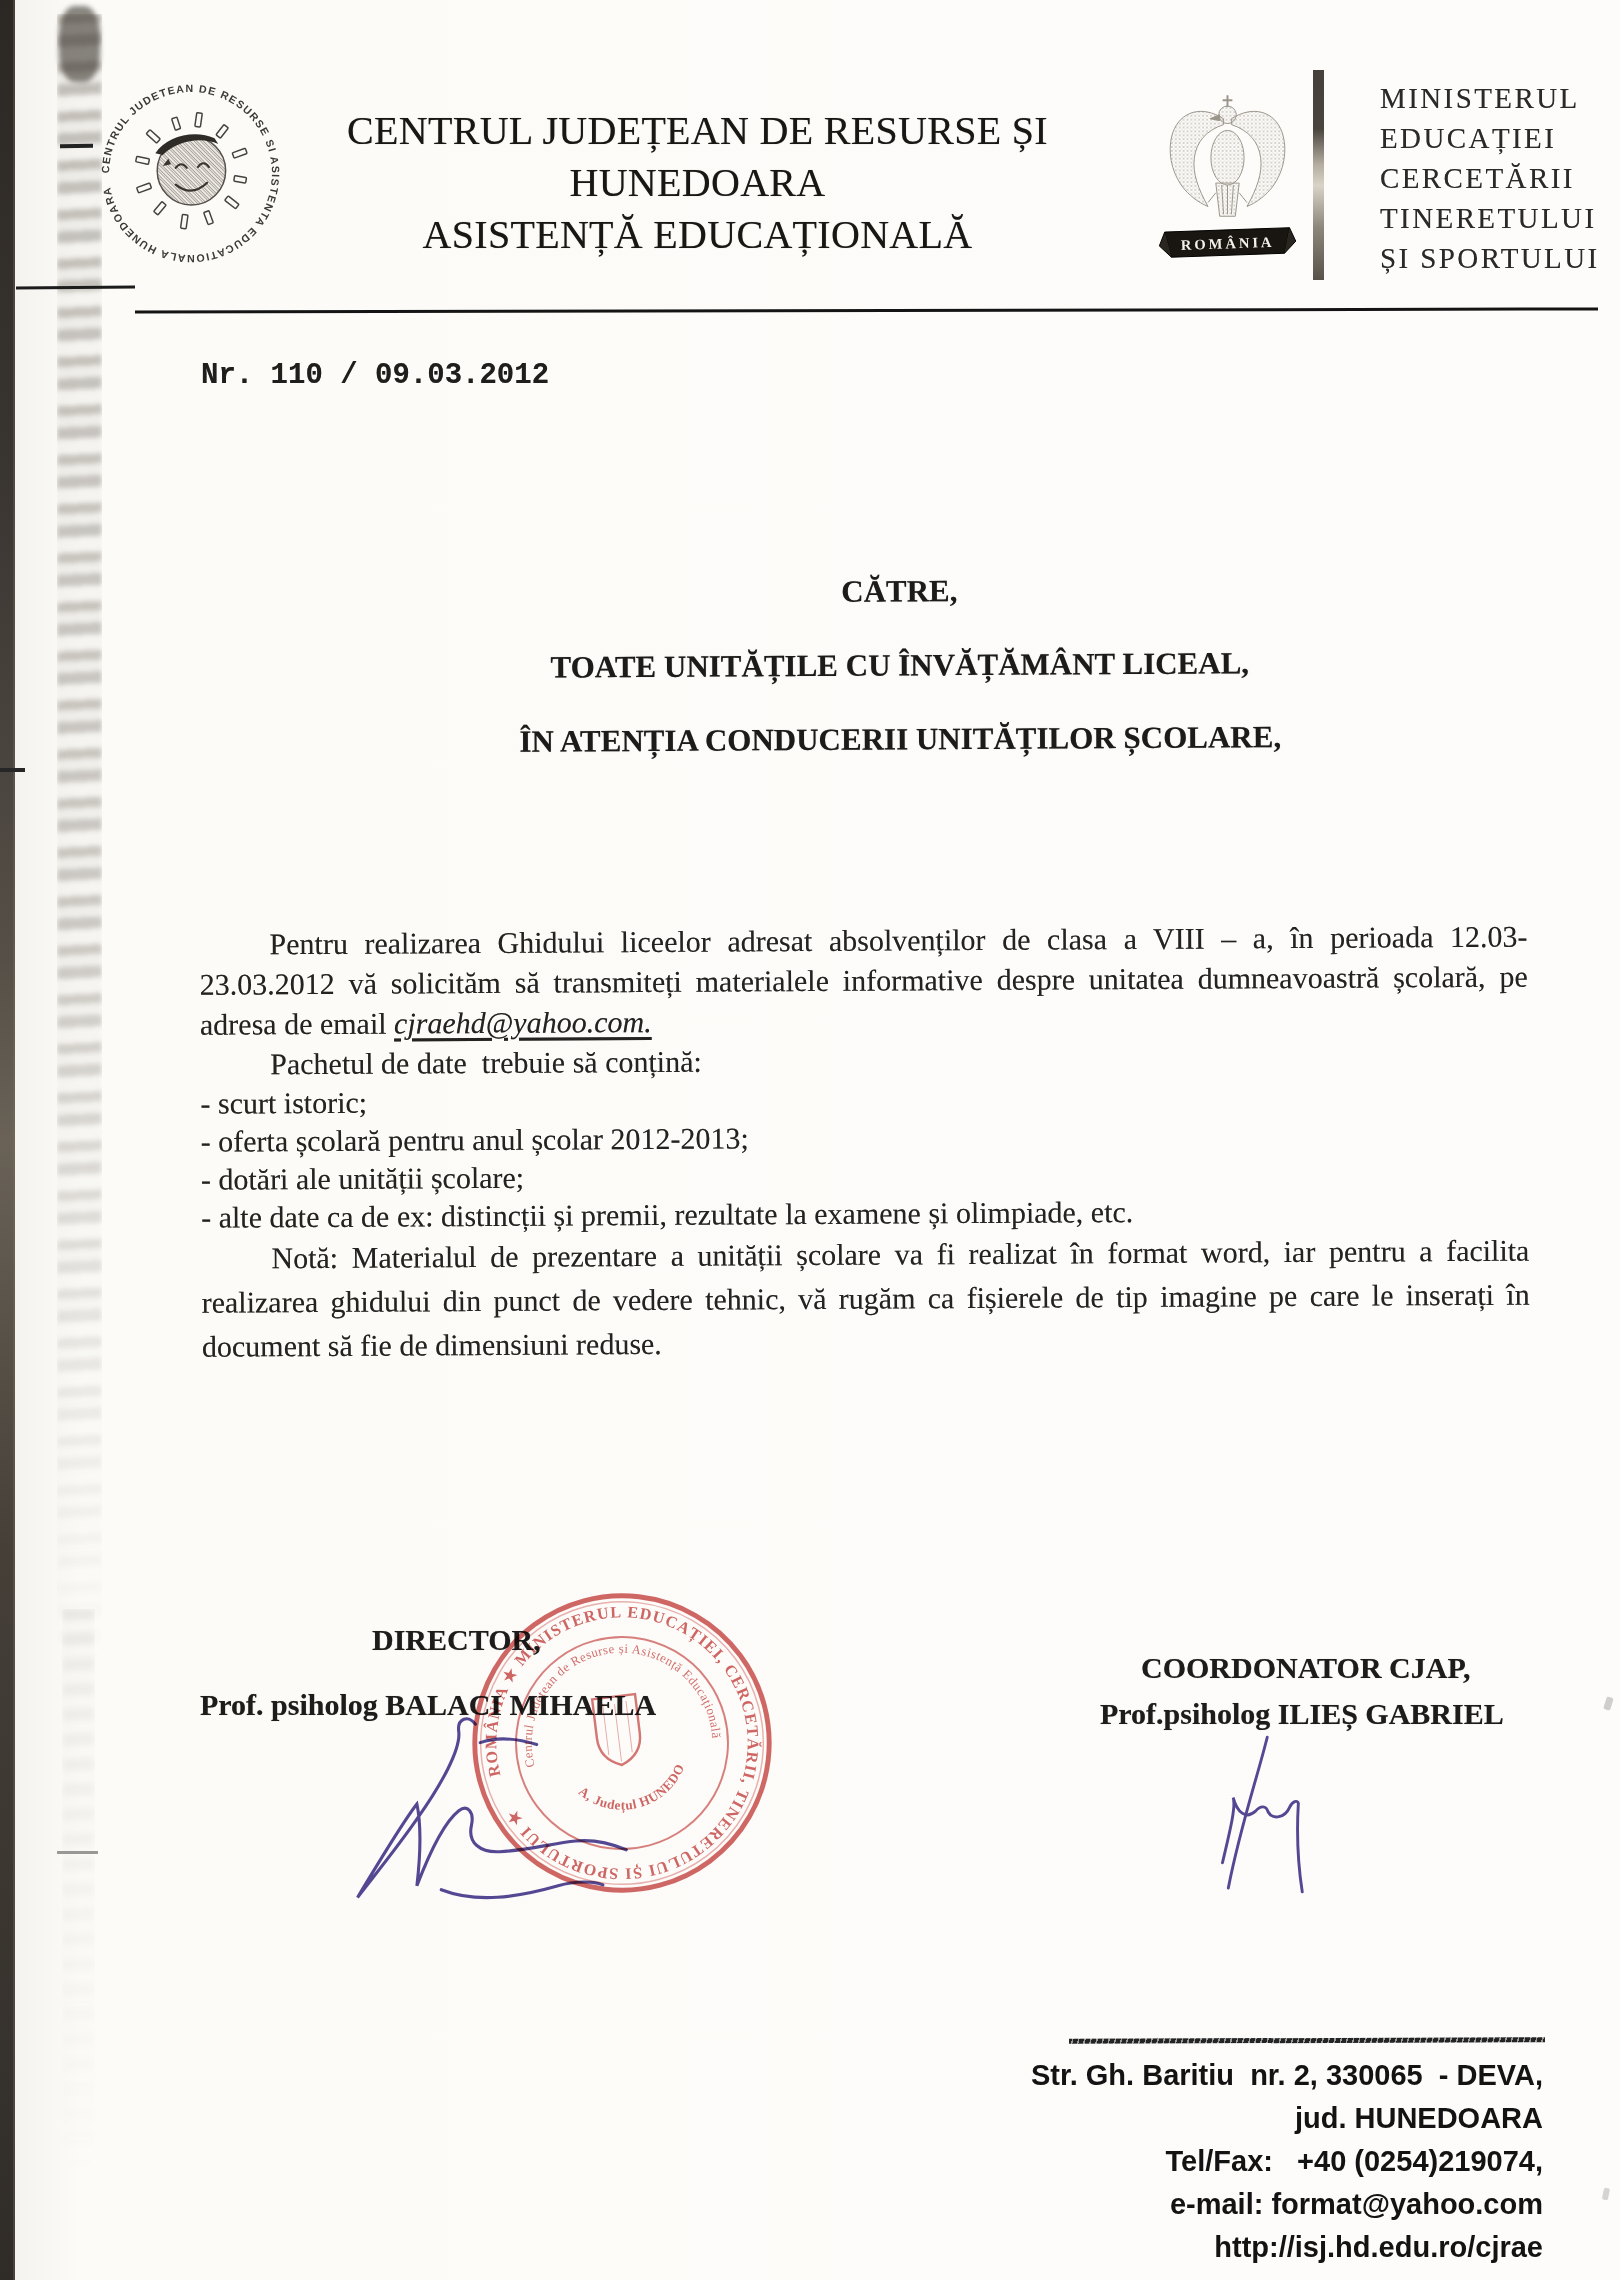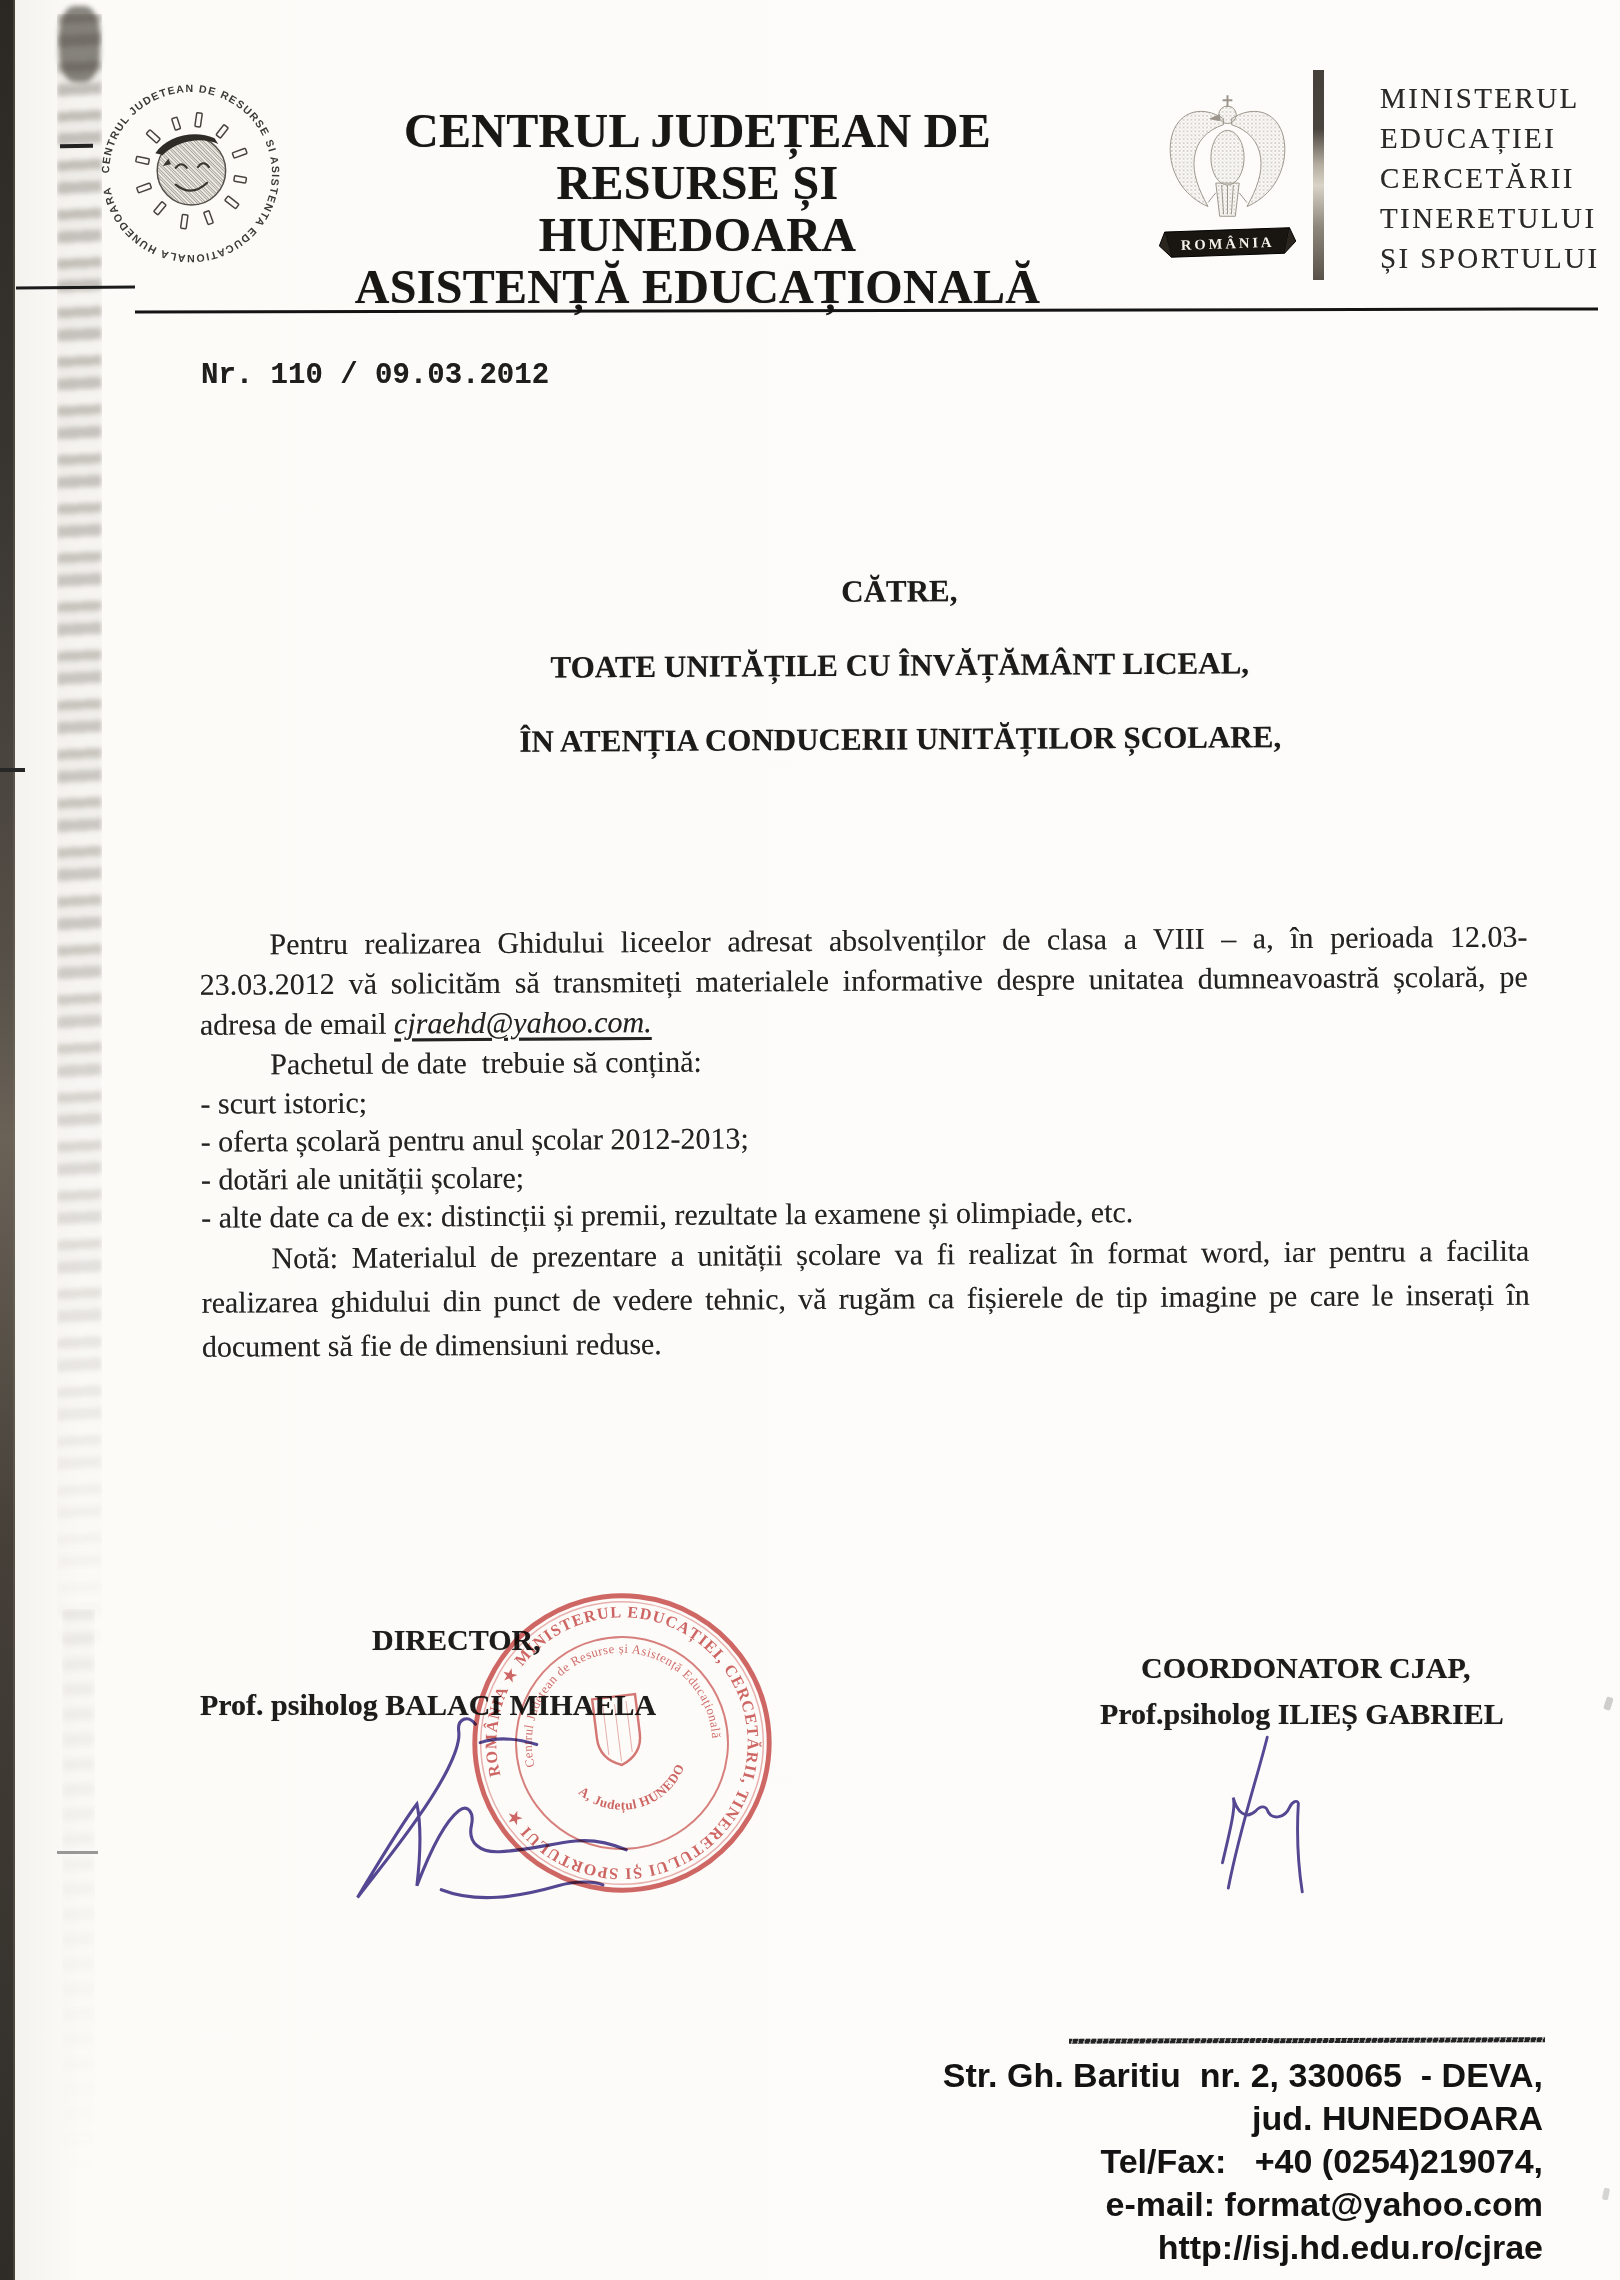--- a/index.html
+++ b/index.html
@@ -29,22 +29,22 @@
   .blob-topleft{left:59px;top:5.9px;width:41px;height:76px;background:rgba(60,55,47,.6);border-radius:38%;filter:blur(2.9px);}
   .dash1{left:60px;top:144px;width:33px;height:3.9px;background:#222;transform:rotate(-1deg);}
   .dash2{left:15.6px;top:286px;width:119px;height:2.9px;background:#1c1c1c;transform:rotate(-.6deg);}
   .dash3{left:0;top:768px;width:25px;height:3.9px;background:#262626;}
   .dash4{left:57px;top:1851px;width:41px;height:2.9px;background:rgba(55,55,55,.5);}
   .tick-r1{left:1605px;top:1697px;width:6.8px;height:12.7px;background:rgba(120,120,120,.35);transform:rotate(18deg);border-radius:2px;}
   .tick-r2{left:1603px;top:2188px;width:5.9px;height:11.7px;background:rgba(120,120,120,.3);transform:rotate(12deg);border-radius:2px;}
 
   
   .seal-svg{left:98px;top:78px;width:185px;height:191px;}
-  .org-title{left:322px;top:105px;width:751px;text-align:center;font-weight:bold;
-    font-size:48px;line-height:52px;letter-spacing:0.3px;color:#181714;
+  .org-title{left:322px;top:105px;width:751px;text-align:center;font-weight:normal;
+    font-size:40px;line-height:52px;letter-spacing:0.3px;color:#181714;
     text-shadow:0 0 0.7px rgba(30,28,25,.55);}
   .coat-svg{left:1159px;top:68px;width:137px;height:197px;}
   .bar{left:1313px;top:70px;width:10.7px;height:210px;
     background:linear-gradient(180deg,#46403a 0%,#4a443e 28%,#b3ac9f 45%,#d9d3c7 55%,#8d867a 75%,#58524a 100%);}
   .ministry{left:1380px;top:78px;font-size:29px;line-height:40px;letter-spacing:2.4px;color:#2c2a27;
     text-shadow:0 0 0.6px rgba(44,42,39,.5);}
   .rule{left:135px;top:309px;width:1463px;height:2.9px;background:#141414;transform:rotate(-.12deg);}
   .ref{left:201px;top:359px;font-size:29px;font-weight:bold;color:#1f1e1c;text-shadow:0 0 0.6px rgba(30,30,28,.5);font-family:Liberation Mono, monospace;}
 
   
@@ -67,21 +67,21 @@
   .sig-director-name{left:200px;top:1688px;}
   .sig-coord-title{left:1141px;top:1631px;margin-top:20px;}
   .sig-coord-name{left:1100px;top:1697px;}
   .stamp-svg{left:465px;top:1586px;width:314px;height:314px;mix-blend-mode:multiply;opacity:.88;}
   .sig-ink{mix-blend-mode:multiply;}
 
   
   .footer-rule{left:1069px;top:2038px;width:476px;height:4.9px;transform:rotate(-.2deg);
     background:repeating-linear-gradient(105deg,#242424 0 2.9px,#9a9a9a 2.9px 4.4px,#242424 4.4px 5.9px);}
   .footer{left:878px;top:2054px;width:665px;text-align:right;
-    font-family:"Liberation Sans",sans-serif;font-weight:bold;font-size:34px;line-height:43px;color:#131313;}
+    font-family:"Liberation Sans",sans-serif;font-weight:bold;font-size:29px;line-height:43px;color:#131313;}
 </style>
 </head>
 <body>
 
 <div class="page">
 
   <div class="abs edge-strip"></div>
   <div class="abs smudge1"></div>
   <div class="abs smudge2"></div>
   <div class="abs blob-topleft"></div>

